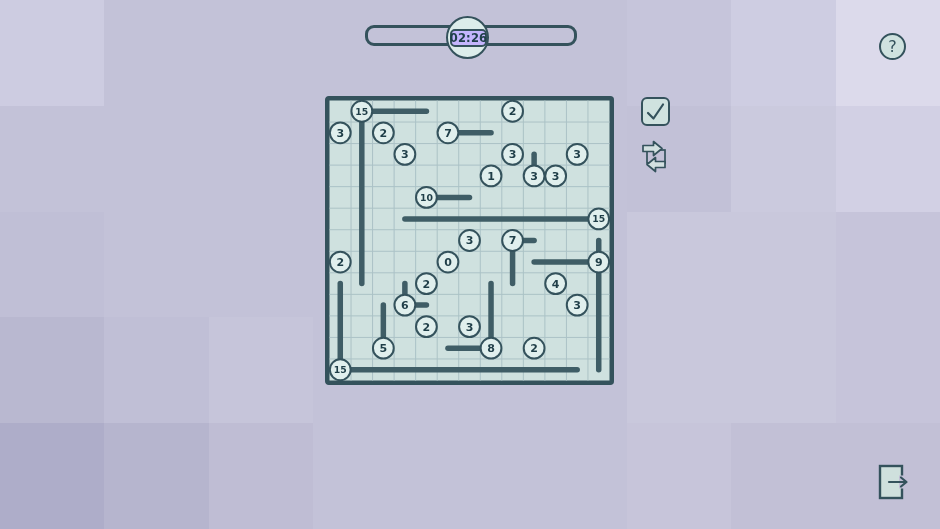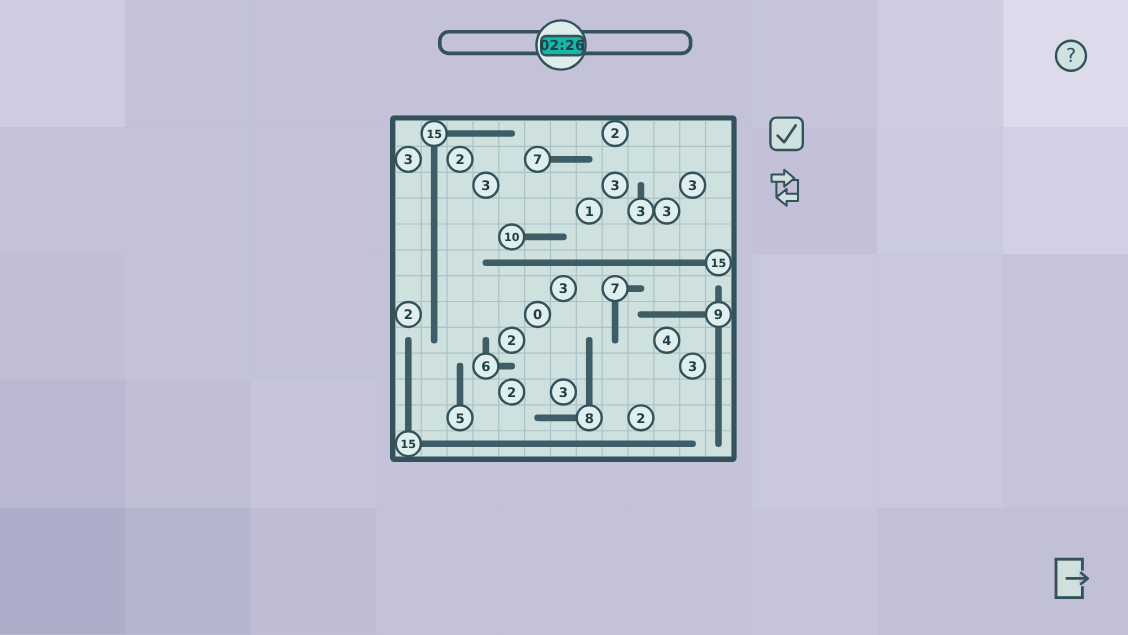--- a/index.html
+++ b/index.html
@@ -14,21 +14,21 @@
   .timer-bar{
     position:absolute;left:365px;top:25px;width:206px;height:15px;
     border:3px solid #34525c;border-radius:9px;background:transparent;
   }
   .timer-circle{
     position:absolute;left:446px;top:16px;width:39px;height:39px;
     border:2.5px solid #34525c;border-radius:50%;background:#dcedeb;
   }
   .timer-value-box{
     position:absolute;left:450px;top:29px;width:33px;height:14px;
-    border:2px solid #34525c;border-radius:5px;background:#14b8a6;
+    border:2px solid #34525c;border-radius:5px;background:#c4b5fd;
     display:flex;align-items:center;justify-content:center;
     font-size:11.5px;font-weight:700;color:#20404b;letter-spacing:0.2px;
   }
   
   .board-wrap{position:absolute;left:325px;top:96px;width:289px;height:308px;}
   
   .check-btn{
     position:absolute;left:641px;top:97px;width:25px;height:25px;
     border:2.5px solid #34525c;border-radius:6px;background:#cfe2df;cursor:pointer;
   }

